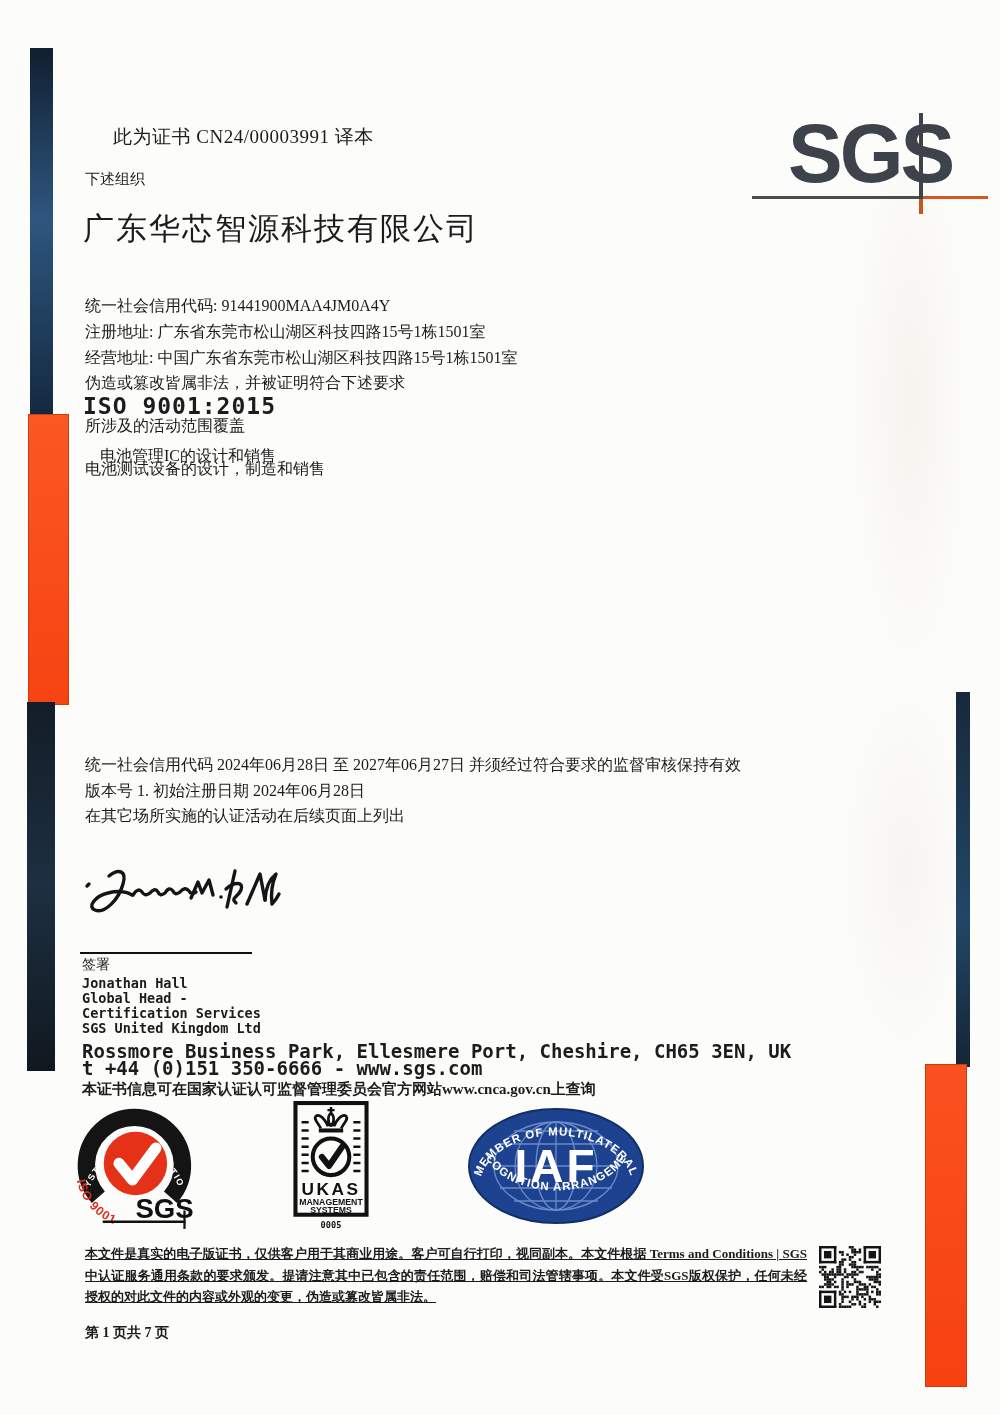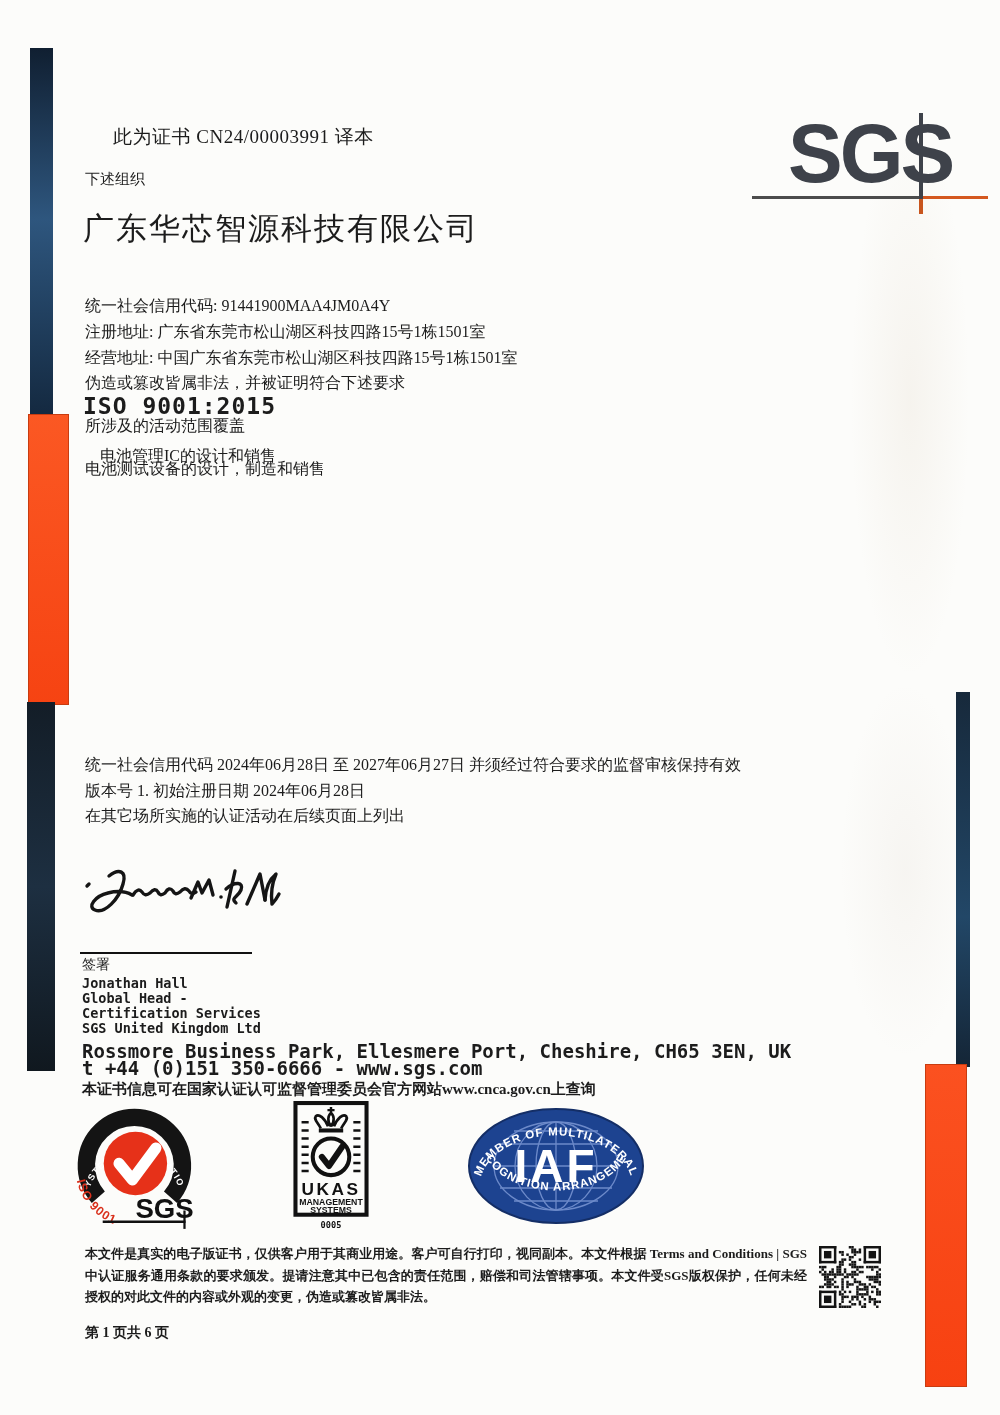--- a/index.html
+++ b/index.html
@@ -41,21 +41,21 @@
   .scope-intro{left:85px;top:416px;font-size:16px;}
   .scope-line1{left:100px;top:446px;font-size:16px;}
   .scope-line2{left:85px;top:459px;font-size:16px;}
   .valid-line{left:85px;font-size:16px;}
   .sig-rule{left:80px;top:952px;width:172px;height:2px;background:#111;}
   .sig-label{left:82px;top:956px;font-size:14px;}
   .sig-small{left:82px;font-size:13.5px;font-weight:700;line-height:15px;}
   .sig-addr{left:82px;font-size:19px;font-weight:700;}
   .verify-note{left:82px;top:1080px;font-size:15px;font-weight:600;text-align:center;}
   .disclaimer{left:85px;top:1243px;width:722px;font-size:13px;line-height:21.5px;
-    font-weight:600;white-space:normal;text-align:justify;}
+    font-weight:600;white-space:normal;text-align:justify;text-decoration:underline;}
   .page-info{left:85px;top:1324px;font-size:14px;font-weight:600;}
   
   .smudge{position:absolute;border-radius:50%;pointer-events:none;}
   .sm1{left:850px;top:120px;width:120px;height:560px;
     background:radial-gradient(ellipse at center,rgba(190,165,130,.10),rgba(190,165,130,0) 70%);}
   .sm2{left:840px;top:680px;width:130px;height:380px;
     background:radial-gradient(ellipse at center,rgba(180,160,140,.08),rgba(180,160,140,0) 70%);}
   .qr{left:819px;top:1246px;width:62px;height:62px;}
 </style>
 </head>
@@ -390,13 +390,13 @@
     <rect x="72" y="0" width="4" height="28" fill="#141414"></rect>
     <rect x="96" y="0" width="4" height="28" fill="#141414"></rect>
     <rect x="80" y="8" width="12" height="12" fill="#141414"></rect>
     <rect x="0" y="72" width="28" height="4" fill="#141414"></rect>
     <rect x="0" y="96" width="28" height="4" fill="#141414"></rect>
     <rect x="0" y="72" width="4" height="28" fill="#141414"></rect>
     <rect x="24" y="72" width="4" height="28" fill="#141414"></rect>
     <rect x="8" y="80" width="12" height="12" fill="#141414"></rect>
   </svg>
 
-<div class="t cn page-info">第 1 页共 6 页</div>
+<div class="t cn page-info">第 1 页共 7 页</div>
 
 </body></html>

